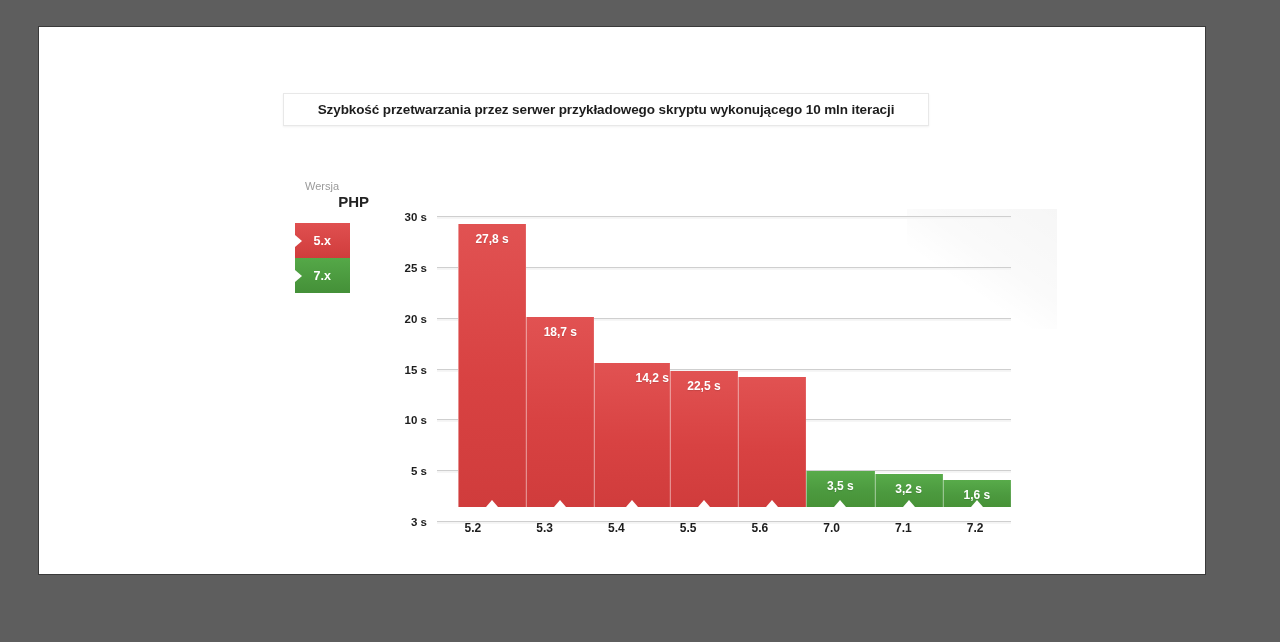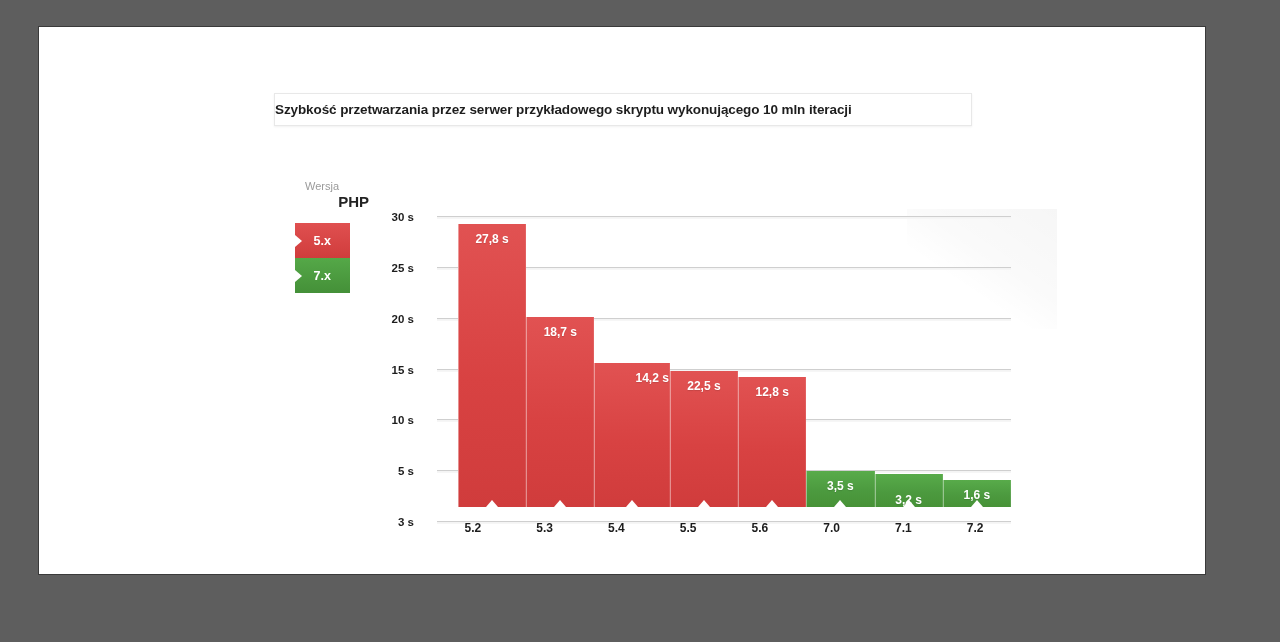--- a/index.html
+++ b/index.html
@@ -23,30 +23,30 @@
     width: 1168px;
     height: 549px;
     background: #ffffff;
     border: 1px solid #3a3a3a;
     box-sizing: border-box;
   }
 
   
   #chart-title-box {
     position: absolute;
-    left: 235px;
+    left: 244px;
     top: 66px;
-    width: 698px;
+    width: 646px;
     height: 33px;
     background: #ffffff;
     border: 1px solid #e8e8e8;
     box-shadow: 0 1px 2px rgba(0,0,0,0.06);
     display: flex;
     align-items: center;
-    justify-content: flex-start;
+    justify-content: center;
     box-sizing: border-box;
   }
   #chart-title-text {
     font-size: 13.5px;
     font-weight: bold;
     color: #1d1d1d;
     letter-spacing: -0.1px;
     white-space: nowrap;
   }
 
@@ -137,21 +137,21 @@
     color: #1d1d1d;
     transform: translateY(-50%);
   }
   #ytick-layer {
     position: absolute;
     left: 0;
     top: 0;
     width: 30px;
     height: 340px;
   }
-  #ytick-layer .ytick { right: 17px; width: 30px; }
+  #ytick-layer .ytick { right: 4px; width: 30px; }
 
   
   #curl-artifact {
     position: absolute;
     left: 470px;
     top: 27px;
     width: 150px;
     height: 120px;
     background: linear-gradient(214deg, rgba(0,0,0,0.035) 0%, rgba(0,0,0,0.018) 42%, rgba(0,0,0,0) 64%);
     pointer-events: none;
@@ -291,32 +291,31 @@
           </div>
         </div>
         <div class="bar-slot" style="flex: 1 1 0px;">
           <div class="bar red" style="height: 44.6667%;">
             <span class="bar-value">22,5 s</span>
             <span class="bar-notch"></span>
           </div>
         </div>
         <div class="bar-slot" style="flex: 1 1 0px;">
           <div class="bar red" style="height: 42.6667%;">
-            <span class="bar-value">12,8 s</span>
             <span class="bar-notch"></span>
           </div>
         </div>
         <div class="bar-slot" style="flex: 1 1 0px;">
           <div class="bar green" style="height: 11.6667%;">
             <span class="bar-value">3,5 s</span>
             <span class="bar-notch"></span>
           </div>
         </div>
         <div class="bar-slot" style="flex: 1 1 0px;">
-          <div class="bar green" style="height: 10.6667%; align-items: flex-end;">
+          <div class="bar green" style="height: 10.6667%;">
             <span class="bar-value">3,2 s</span>
             <span class="bar-notch"></span>
           </div>
         </div>
         <div class="bar-slot" style="flex: 1 1 0px;">
           <div class="bar green" style="height: 9%;">
             <span class="bar-value">1,6 s</span>
             <span class="bar-notch"></span>
           </div>
         </div>

